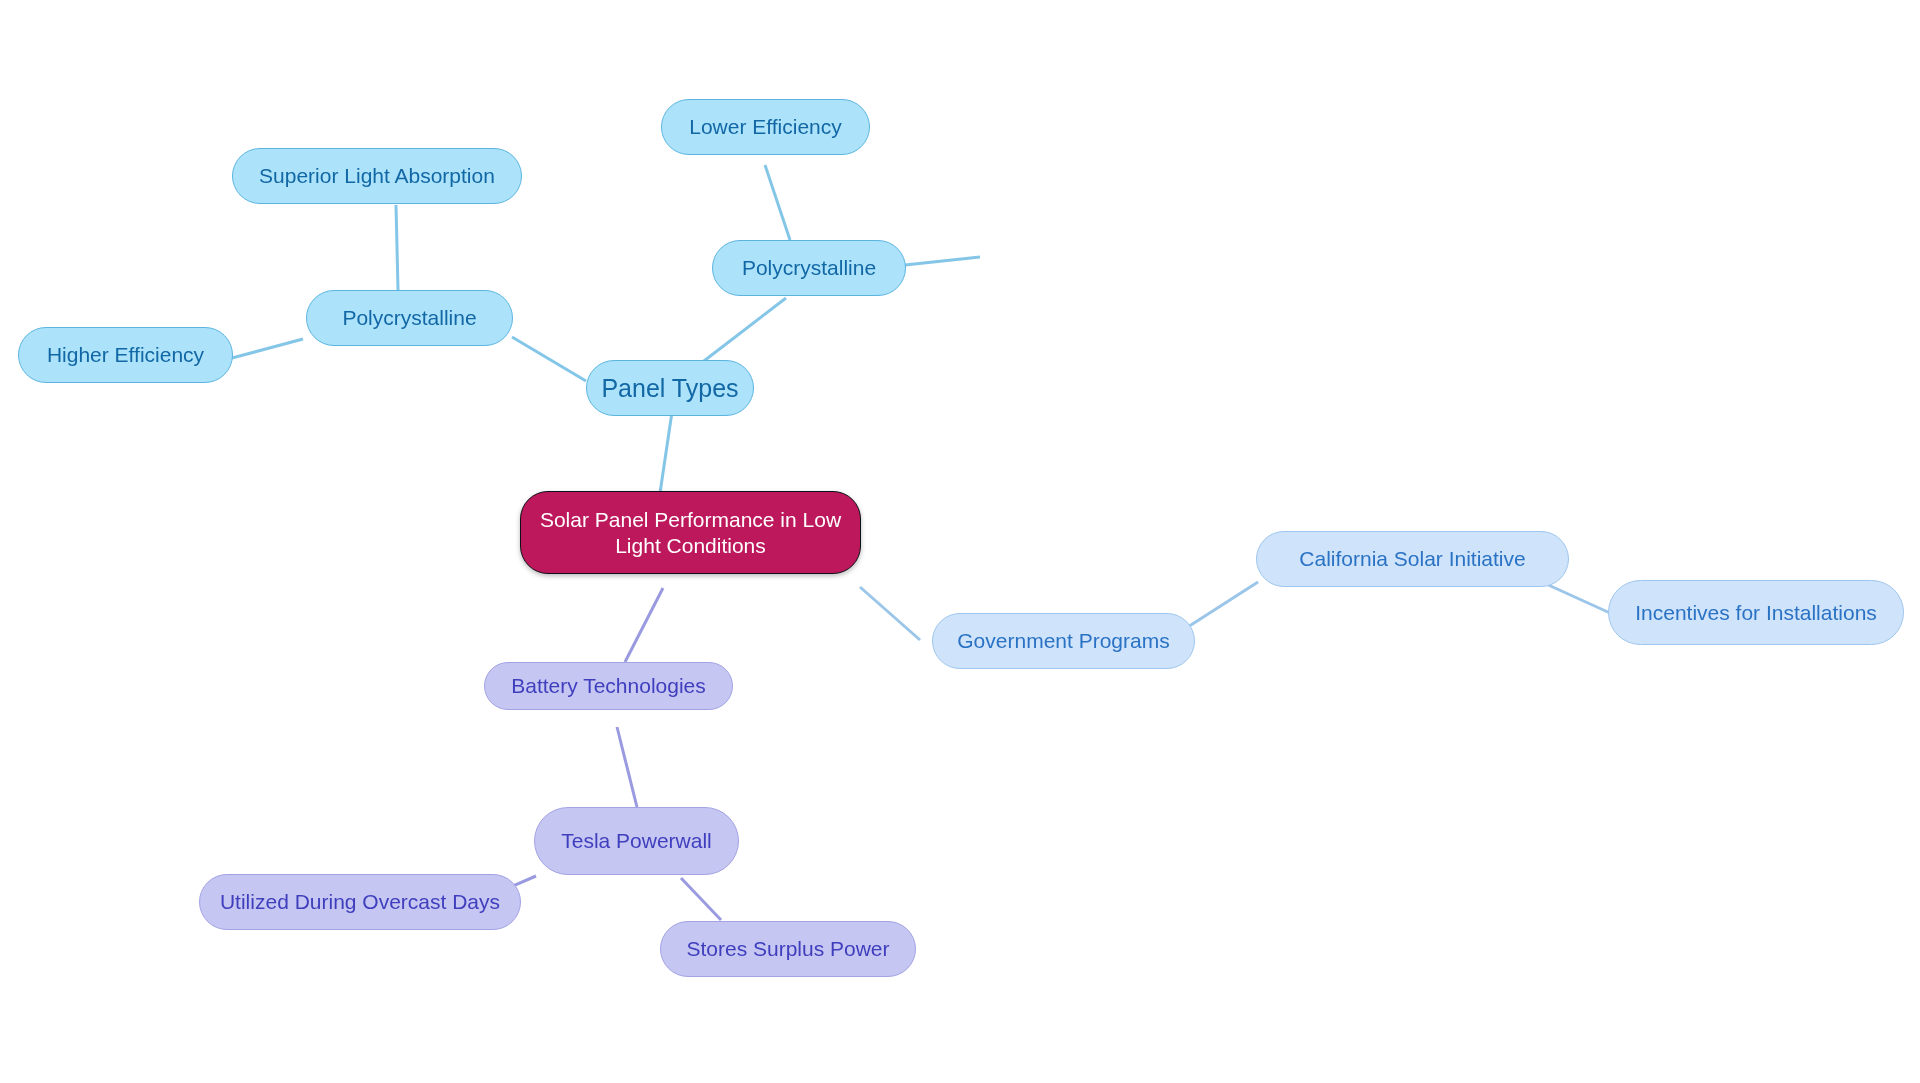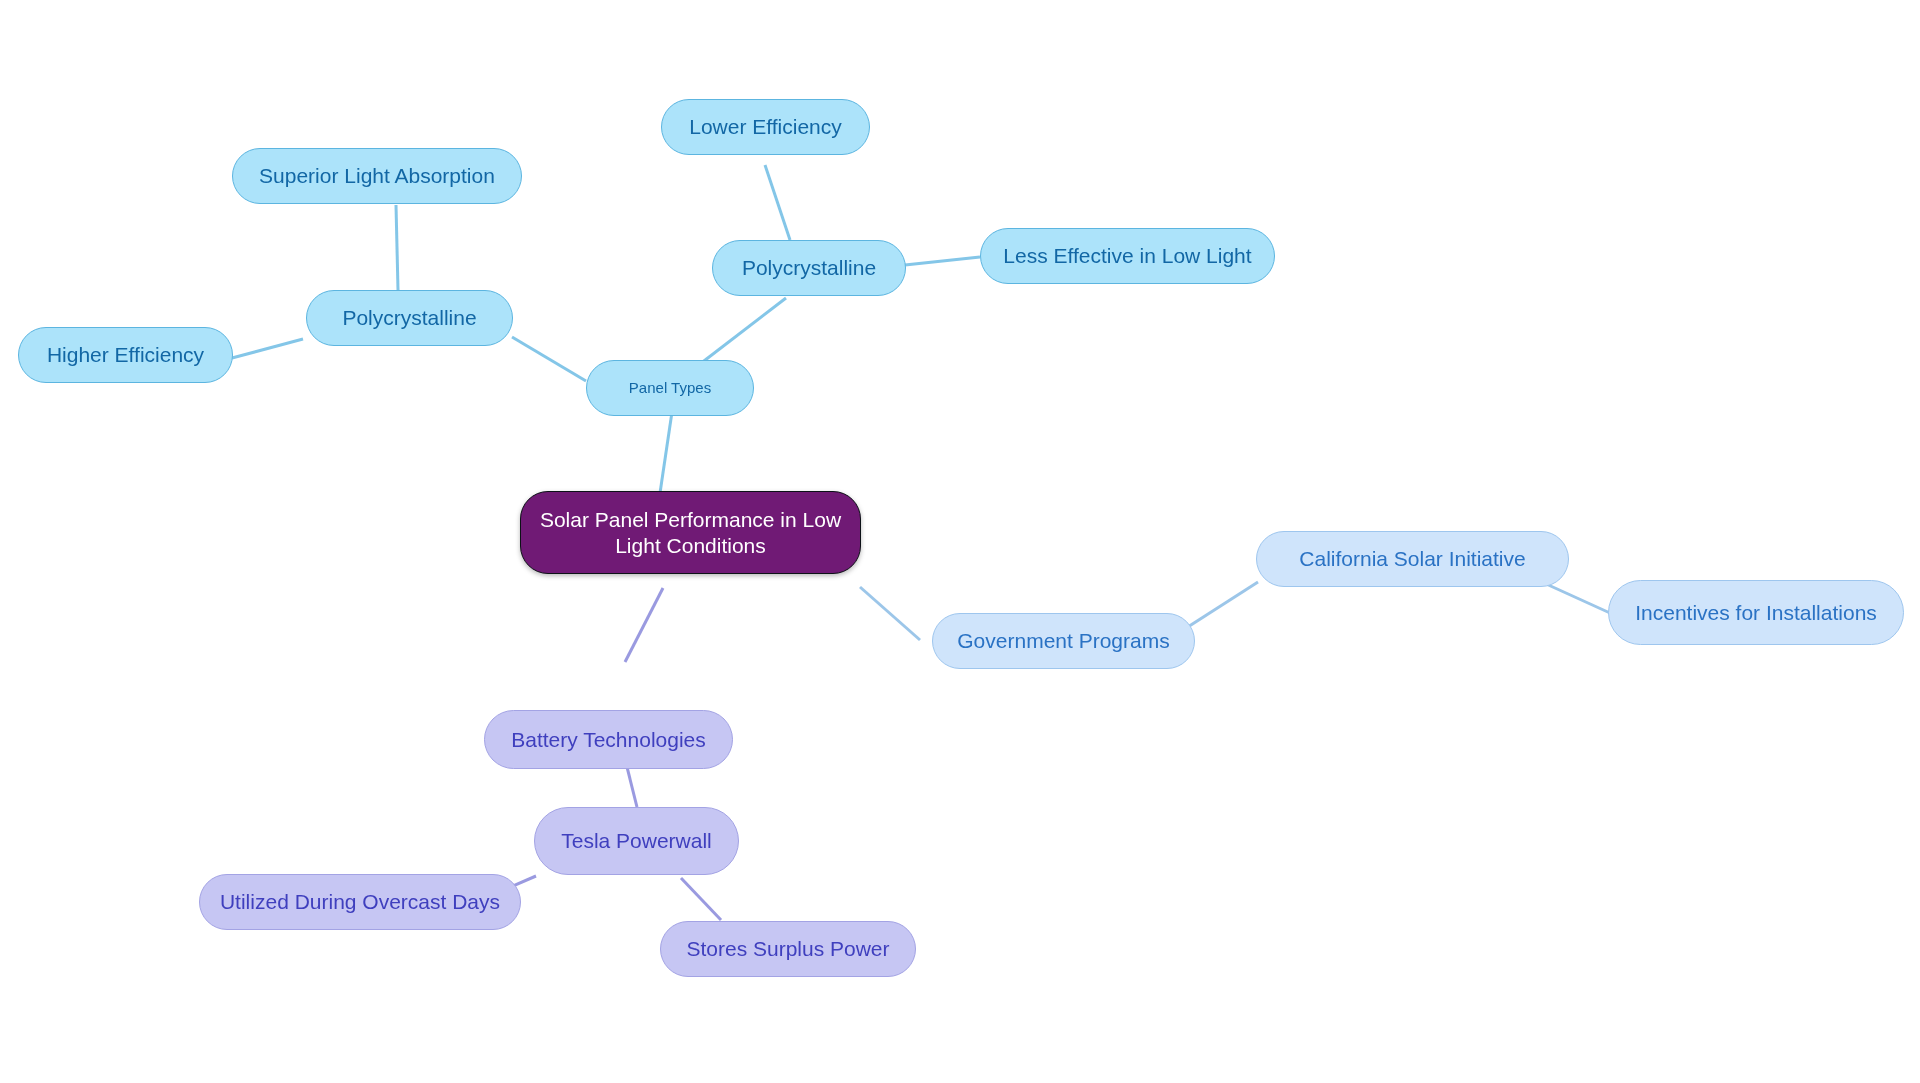--- a/index.html
+++ b/index.html
@@ -52,21 +52,21 @@
     background: #cfe4fb;
     border-color: #9ec6ee;
     color: #2a72c4;
   }
   .node.purple {
     background: #c6c6f3;
     border-color: #a3a3e4;
     color: #3f3fbe;
   }
   .node.root {
-    background: #701a75;
+    background: #be185d;
     border-color: #0d1117;
     color: #ffffff;
   }
 </style>
 </head>
 <body>
 
 <div id="canvas">
 
   <svg id="edges" viewBox="0 0 1920 1083" xmlns="http://www.w3.org/2000/svg">
@@ -96,41 +96,40 @@
     <path d="M 617 727 L 637 807" stroke="#9a9ae0" stroke-width="3" fill="none"></path>
 
     <path d="M 536 876 L 467 906" stroke="#9a9ae0" stroke-width="3" fill="none"></path>
 
     <path d="M 681 878 L 721 920" stroke="#9a9ae0" stroke-width="3" fill="none"></path>
   </svg>
 
   <div class="node root" style="left:520px; top:491px; width:341px; height:83px; font-size:21px;">Solar Panel Performance in Low
 Light Conditions</div>
 
-  <div class="node blue" style="left:586px; top:360px; width:168px; height:56px; font-size:15px;">Panel Types</div>
+  <div class="node blue" style="left:586px; top:360px; width:168px; height:56px; font-size:25px;">Panel Types</div>
 
   <div class="node blue" style="left:306px; top:290px; width:207px; height:56px; font-size:21px;">Polycrystalline</div>
 
   <div class="node blue" style="left:18px; top:327px; width:215px; height:56px; font-size:21px;">Higher Efficiency</div>
 
   <div class="node blue" style="left:232px; top:148px; width:290px; height:56px; font-size:21px;">Superior Light Absorption</div>
 
   <div class="node blue" style="left:712px; top:240px; width:194px; height:56px; font-size:21px;">Polycrystalline</div>
 
   <div class="node blue" style="left:661px; top:99px; width:209px; height:56px; font-size:21px;">Lower Efficiency</div>
 
-  <div class="node blue" style="left:980px; top:228px; width:295px; height:56px; font-size:21px;">Less Effective in Low Light</div>
 
   <div class="node paleblue" style="left:932px; top:613px; width:263px; height:56px; font-size:21px;">Government Programs</div>
 
   <div class="node paleblue" style="left:1256px; top:531px; width:313px; height:56px; font-size:21px;">California Solar Initiative</div>
 
   <div class="node paleblue" style="left:1608px; top:580px; width:296px; height:65px; font-size:21px;">Incentives for Installations</div>
 
-  <div class="node purple" style="left:484px; top:662px; width:249px; height:59px; font-size:21px;margin-top:48px;">Battery Technologies</div>
+  <div class="node purple" style="left:484px; top:662px; width:249px; height:48px; font-size:21px;">Battery Technologies</div>
 
   <div class="node purple" style="left:534px; top:807px; width:205px; height:68px; font-size:21px;">Tesla Powerwall</div>
 
   <div class="node purple" style="left:199px; top:874px; width:322px; height:56px; font-size:21px;">Utilized During Overcast Days</div>
 
   <div class="node purple" style="left:660px; top:921px; width:256px; height:56px; font-size:21px;">Stores Surplus Power</div>
 
 </div>
 
 </body></html>

